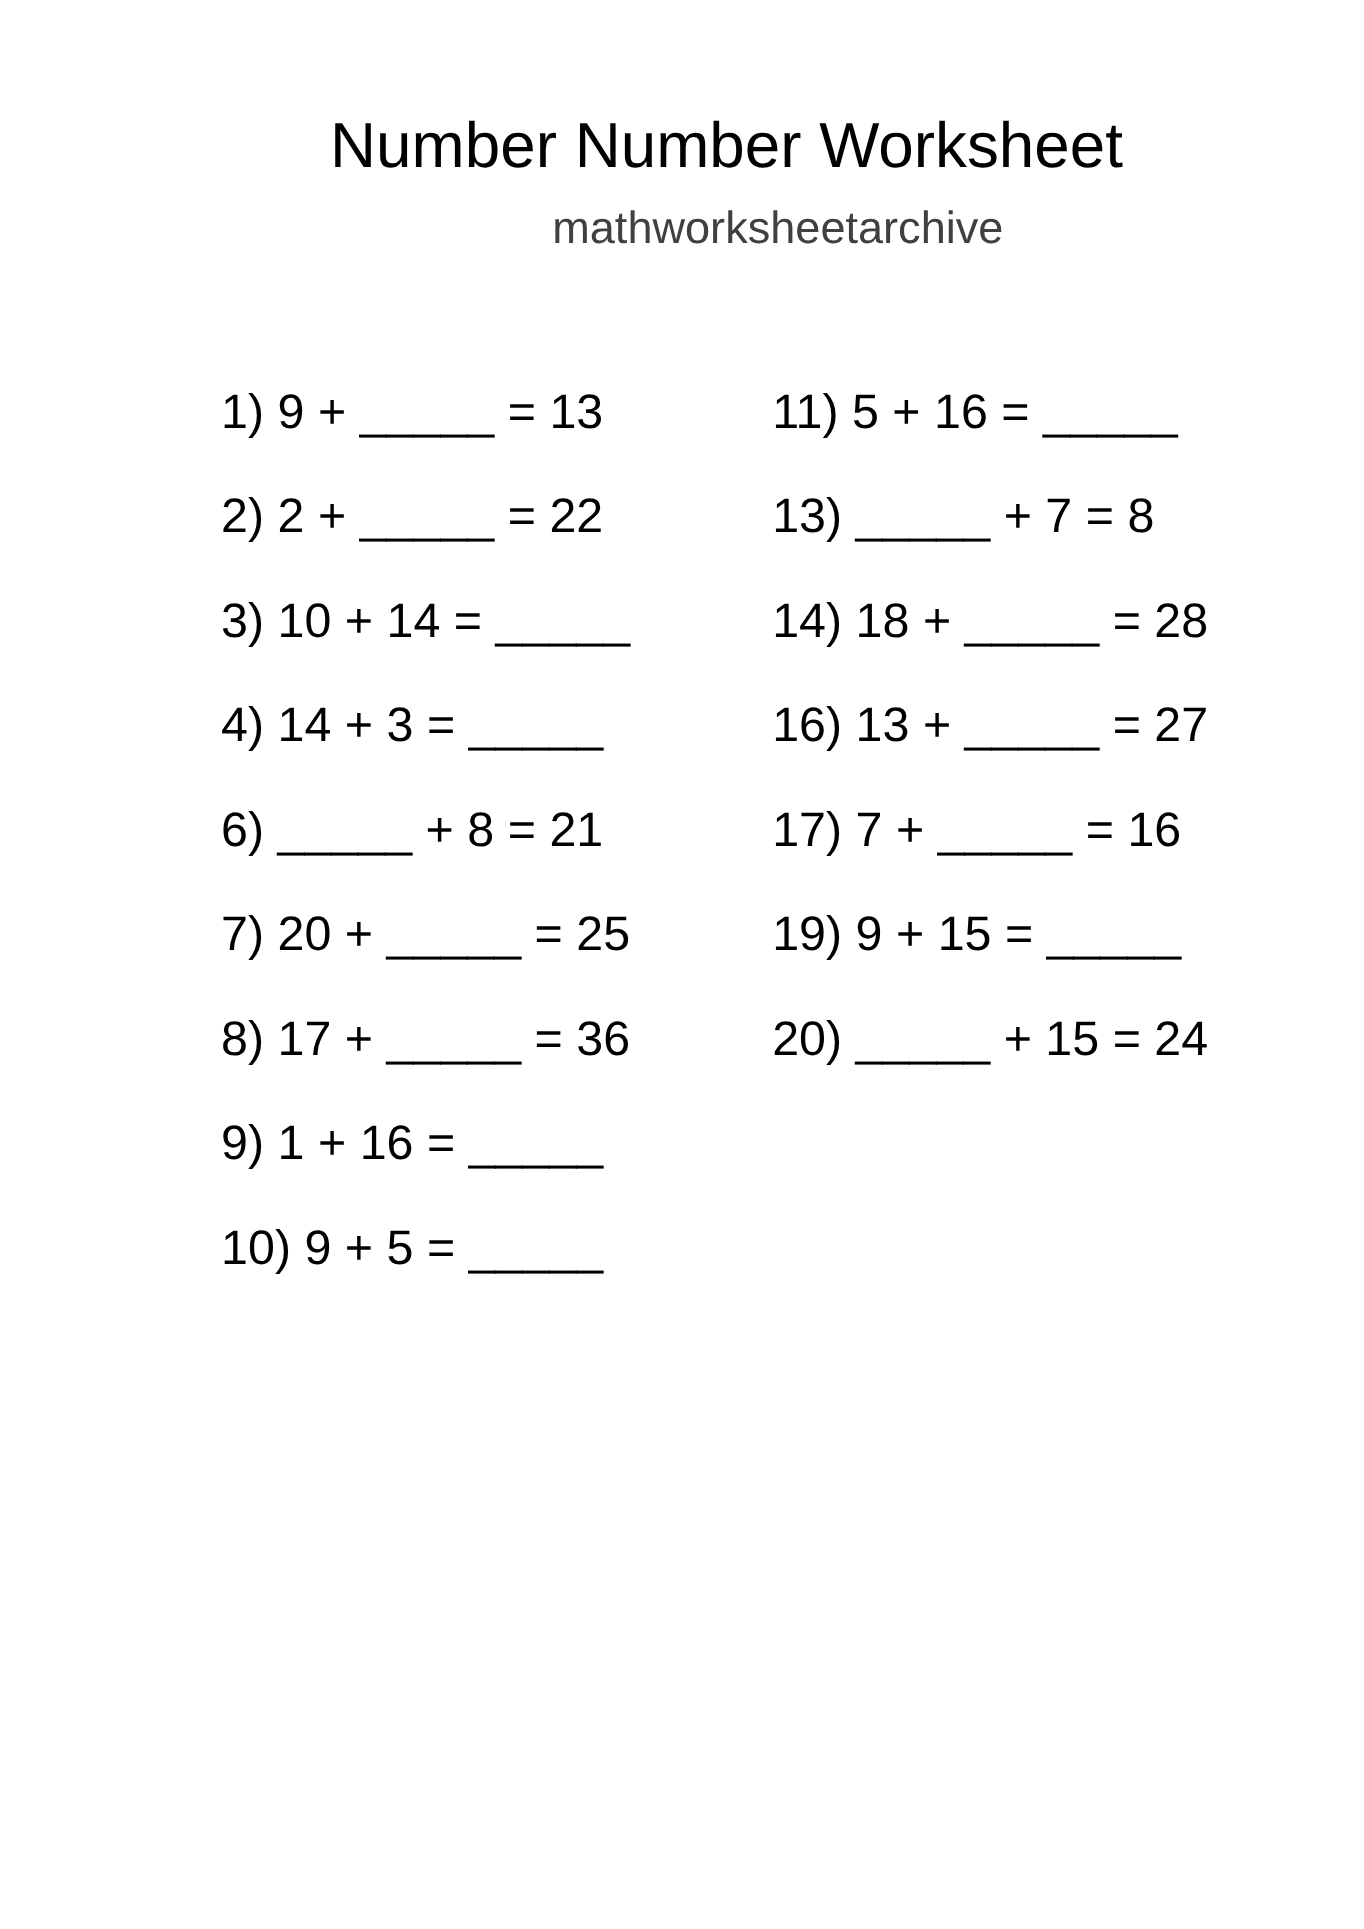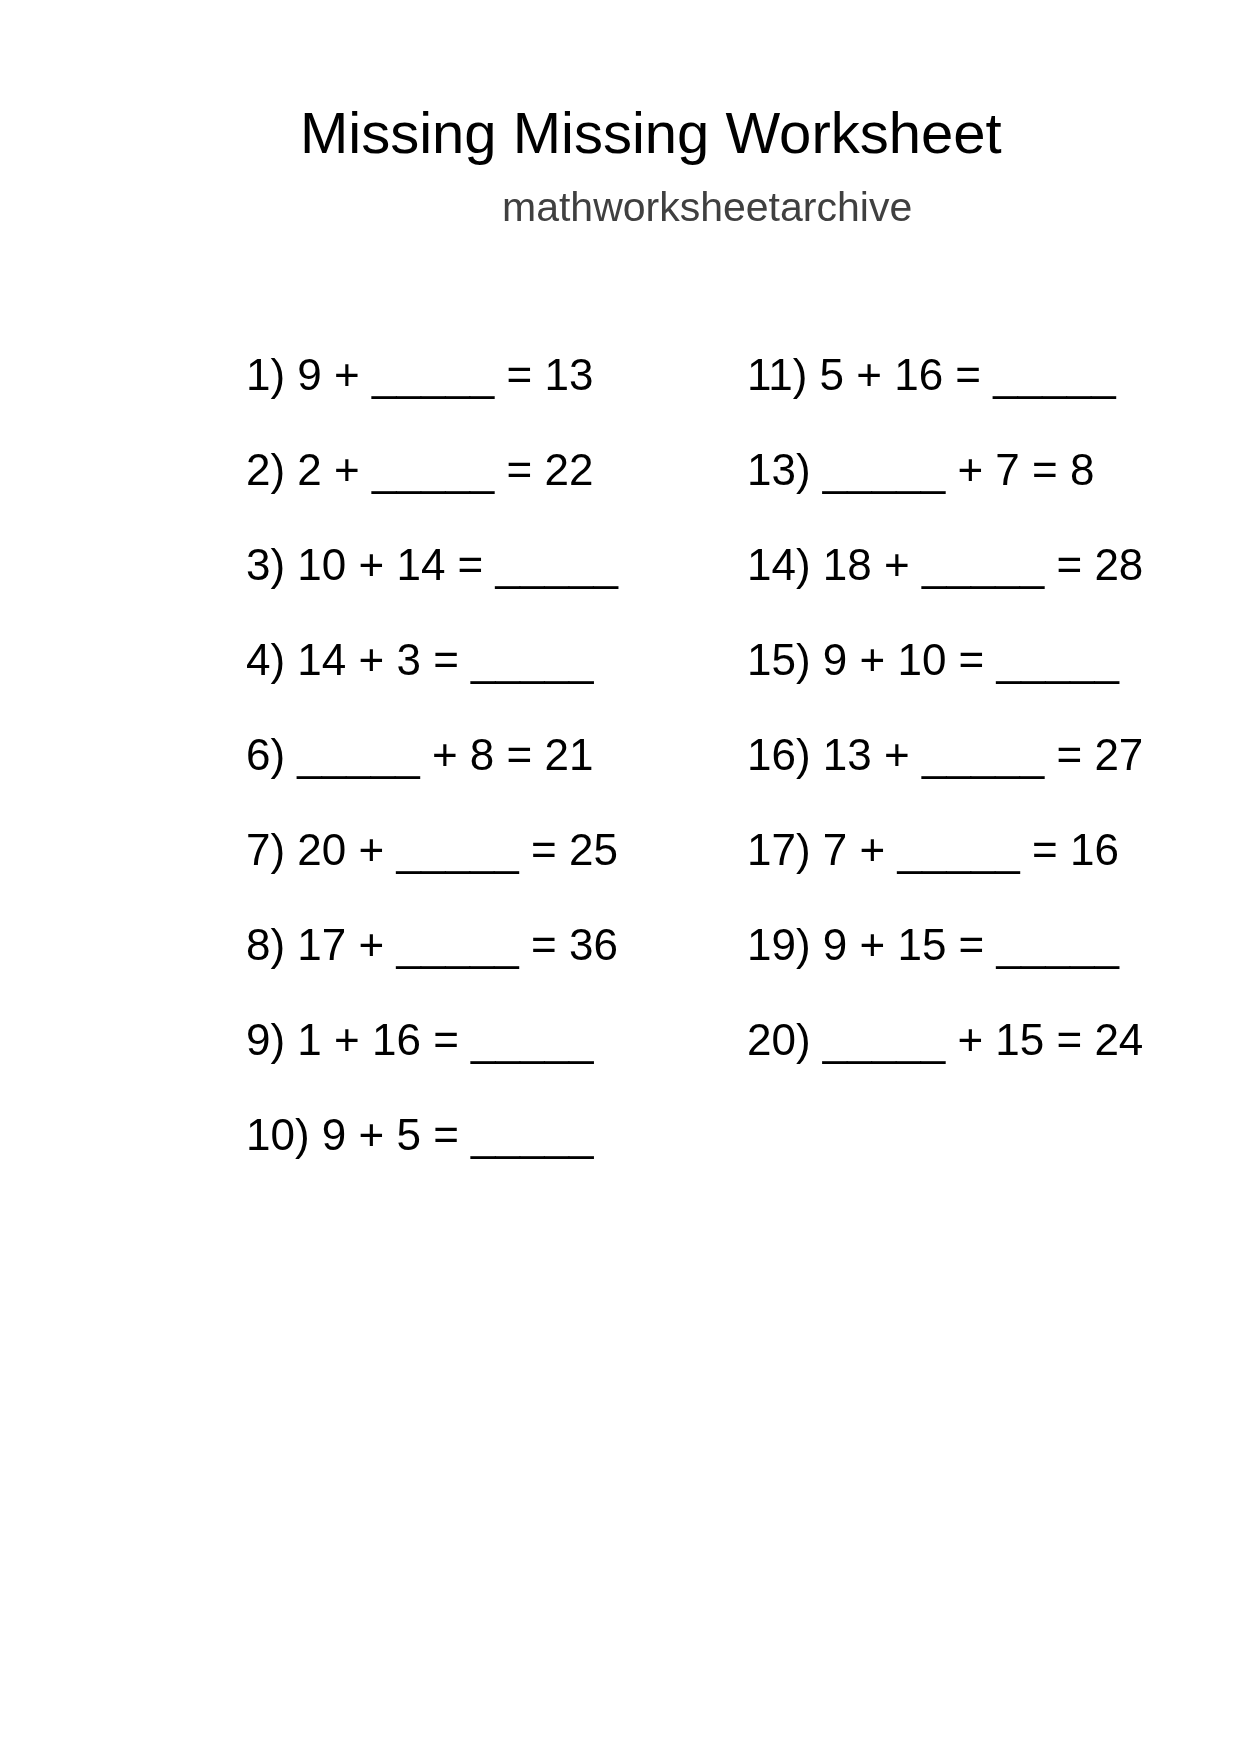--- a/index.html
+++ b/index.html
@@ -8,49 +8,48 @@
       font-family: "Liberation Sans", sans-serif; color: #000;
     }
     .title {
       position: absolute; left: 300px; top: 98px;
       font-size: 58px; line-height: 70px; white-space: nowrap; color: #000;
     }
     .subtitle {
       position: absolute; left: 502px; top: 182px;
       font-size: 41px; line-height: 50px; white-space: nowrap; color: #404040;
     }
-    .col { position: absolute; top: 348px; margin-left: 45px; }
+    .col { position: absolute; top: 348px; }
     .col.left { left: 201px; }
     .col.right { left: 702px; }
     .problem {
       height: 95px; font-size: 44px; line-height: 54px; white-space: nowrap;
     }
   </style>
 </head>
 <body>
 
 <div>
-  <div class="title">Missing Missing Worksheet</div>
+  <div class="title">Number Number Worksheet</div>
   <div class="subtitle">mathworksheetarchive</div>
 
   <div class="col left">
     <div class="problem">1) 9 + _____ = 13</div>
     <div class="problem">2) 2 + _____ = 22</div>
     <div class="problem">3) 10 + 14 = _____</div>
     <div class="problem">4) 14 + 3 = _____</div>
     <div class="problem">6) _____ + 8 = 21</div>
     <div class="problem">7) 20 + _____ = 25</div>
     <div class="problem">8) 17 + _____ = 36</div>
     <div class="problem">9) 1 + 16 = _____</div>
     <div class="problem">10) 9 + 5 = _____</div>
   </div>
 
   <div class="col right">
     <div class="problem">11) 5 + 16 = _____</div>
     <div class="problem">13) _____ + 7 = 8</div>
     <div class="problem">14) 18 + _____ = 28</div>
-    <div class="problem">15) 9 + 10 = _____</div>
     <div class="problem">16) 13 + _____ = 27</div>
     <div class="problem">17) 7 + _____ = 16</div>
     <div class="problem">19) 9 + 15 = _____</div>
     <div class="problem">20) _____ + 15 = 24</div>
   </div>
 </div>
 
 </body></html>

